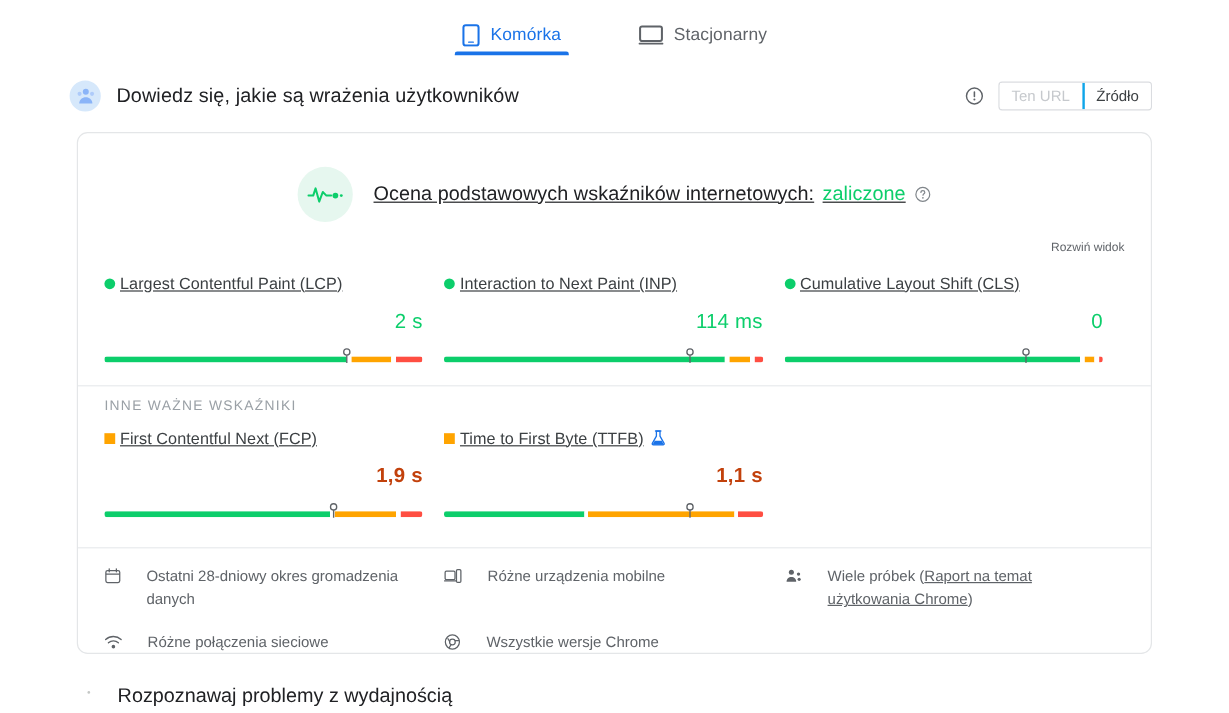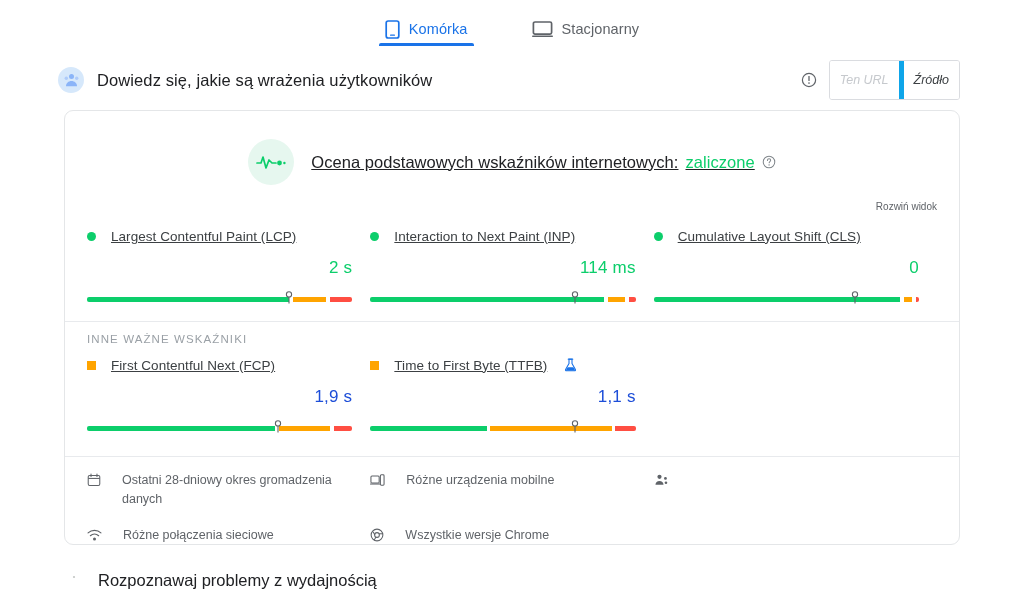--- a/index.html
+++ b/index.html
@@ -70,33 +70,32 @@
     display: flex;
     align-items: center;
     gap: 12px;
   }
   .info-ico { display: flex; align-items: center; cursor: pointer; }
   .seg-group {
     display: flex;
     border: 1px solid #dadce0;
     border-radius: 3px;
     overflow: hidden;
-    height: 40px;
-    font-style: italic;
+    height: 24px;
   }
   .seg {
     font-size: 12.5px;
     padding: 0 10px;
     display: flex; align-items: center;
     background: #fff;
     cursor: pointer;
     color: #3c4043;
   }
   .seg.disabled { color: #c6c9cd; cursor: default; }
-  .seg + .seg { border-left: 5px solid #0ea5e9; }
+  .seg + .seg { border-left: 2px solid #0ea5e9; }
 
   
   .card {
     margin: 12px 64px 0 64px;
     border: 1px solid #e4e6e8;
     border-radius: 9px;
     background: #fff;
     padding: 22px 0 0 0;
     height: 435px;
   }
@@ -139,21 +138,21 @@
     display: grid;
     grid-template-columns: 1fr 1fr 1fr;
     padding: 0 22px;
     margin-top: 14px;
     column-gap: 0;
   }
   .metrics.secondary { margin-top: 10px; }
 
   .metric { padding-right: 18px; }
   .metric-head {
-    display: flex; align-items: center; gap: 15px;
+    display: flex; align-items: center; gap: 4px;
     height: 20px;
     text-align: right;
   }
   .dot { width: 9px; height: 9px; border-radius: 50%; flex: 0 0 auto; }
   .sq { width: 9px; height: 9px; flex: 0 0 auto; }
   .metric-name {
     font-size: 13.5px;
     color: #3c4043;
     text-decoration: underline;
     cursor: pointer;
@@ -162,21 +161,21 @@
   .flask-ico { display: flex; align-items: center; margin-left: 2px; }
 
   .metric-value {
     text-align: right;
     font-size: 17px;
     margin-top: 12px;
     padding-right: 0;
     letter-spacing: .2px;
   }
   .metric-value.good { color: #0cce6b; }
-  .metric-value.avg  { color: #1d4ed8; }
+  .metric-value.avg  { color: #c2410c; font-weight: bold; }
 
   .bar-wrap {
     position: relative;
     margin-top: 13px;
     height: 12px;
   }
   .bar {
     display: flex;
     height: 5px;
     width: 100%;
@@ -491,20 +490,21 @@
 
     <div class="meta-item">
       <span class="mico">
         <svg width="15" height="14" viewBox="0 0 17 16">
           <circle cx="6.2" cy="4.4" r="2.4" fill="#5f6368"></circle>
           <path d="M1.6 13.4c0-2.6 2-4.4 4.6-4.4s4.6 1.8 4.6 4.4z" fill="#5f6368"></path>
           <circle cx="13" cy="6.2" r="1.6" fill="#5f6368"></circle>
           <circle cx="13.6" cy="11.2" r="1.5" fill="#5f6368"></circle>
         </svg>
       </span>
+      <span><span>Wiele próbek </span>(<a href="#">Raport na temat użytkowania Chrome</a>)</span>
     </div>
 
 
     <div class="meta-item">
       <span class="mico">
         <svg width="15" height="14" viewBox="0 0 17 14">
           <path d="M1.2 4.6C3.2 2.8 5.7 1.8 8.5 1.8s5.3 1 7.3 2.8" fill="none" stroke="#5f6368" stroke-width="1.3" stroke-linecap="round"></path>
           <path d="M3.8 7.8c1.3-1.2 2.9-1.9 4.7-1.9s3.4.7 4.7 1.9" fill="none" stroke="#5f6368" stroke-width="1.3" stroke-linecap="round"></path>
           <circle cx="8.5" cy="11.4" r="1.7" fill="#5f6368"></circle>
         </svg>

